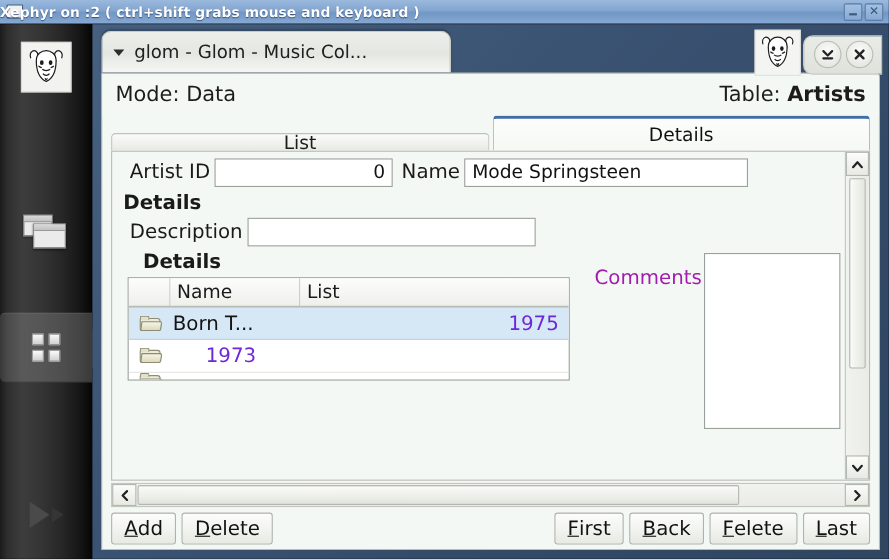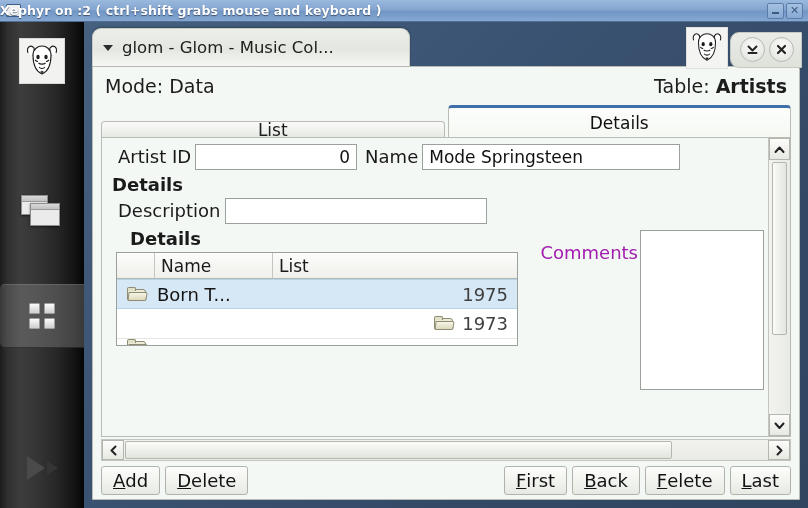--- a/index.html
+++ b/index.html
@@ -291,25 +291,25 @@
   .th {
     border-right: 1px solid #c3c6bf; border-bottom: 1px solid #b4b7b0;
     font-size: 17px; color: #1a1a1a;
     display: flex; align-items: center; padding: 0 6px;
     background: linear-gradient(to bottom,#fdfdfb,#eef0eb);
   }
   .th.c-icon { width: 38px; }
   .th.c-name { width: 118px; }
   .th.c-year { flex: 1; border-right: none; }
 
-  .trow { display: flex; height: 30px; align-items: center; border-bottom: 1px solid #e4e6e1; justify-content: flex-end; }
+  .trow { display: flex; height: 30px; align-items: center; border-bottom: 1px solid #e4e6e1; }
   .trow.sel { background: #d6e8f5; border-top:1px solid #b6d3e8; border-bottom:1px solid #b6d3e8; }
   .trow .c-icon { width: 38px; display:flex; align-items:center; justify-content:center; }
   .trow .c-name { flex: 1; font-size: 18px; color: #141414; padding-left: 2px; }
-  .trow .c-year { font-size: 18px; color: #404040; padding-right: 9px; }
+  .trow .c-year { font-size: 18px; color: #6d28d9; padding-right: 9px; margin-left: 32px; }
   .trow.clipped { height: 14px; overflow: hidden; align-items: flex-start; }
 
   .folder-ic { width: 19px; height: 15px; position: relative; display:block; }
   .folder-ic .back {
     position:absolute; left:0; top:2px; width:19px; height:12px;
     background: linear-gradient(to bottom,#efeedc,#d8d6be);
     border:1px solid #8e8c72; border-radius:1px 3px 2px 2px;
   }
   .folder-ic .tab {
     position:absolute; left:0; top:0px; width:9px; height:4px;

